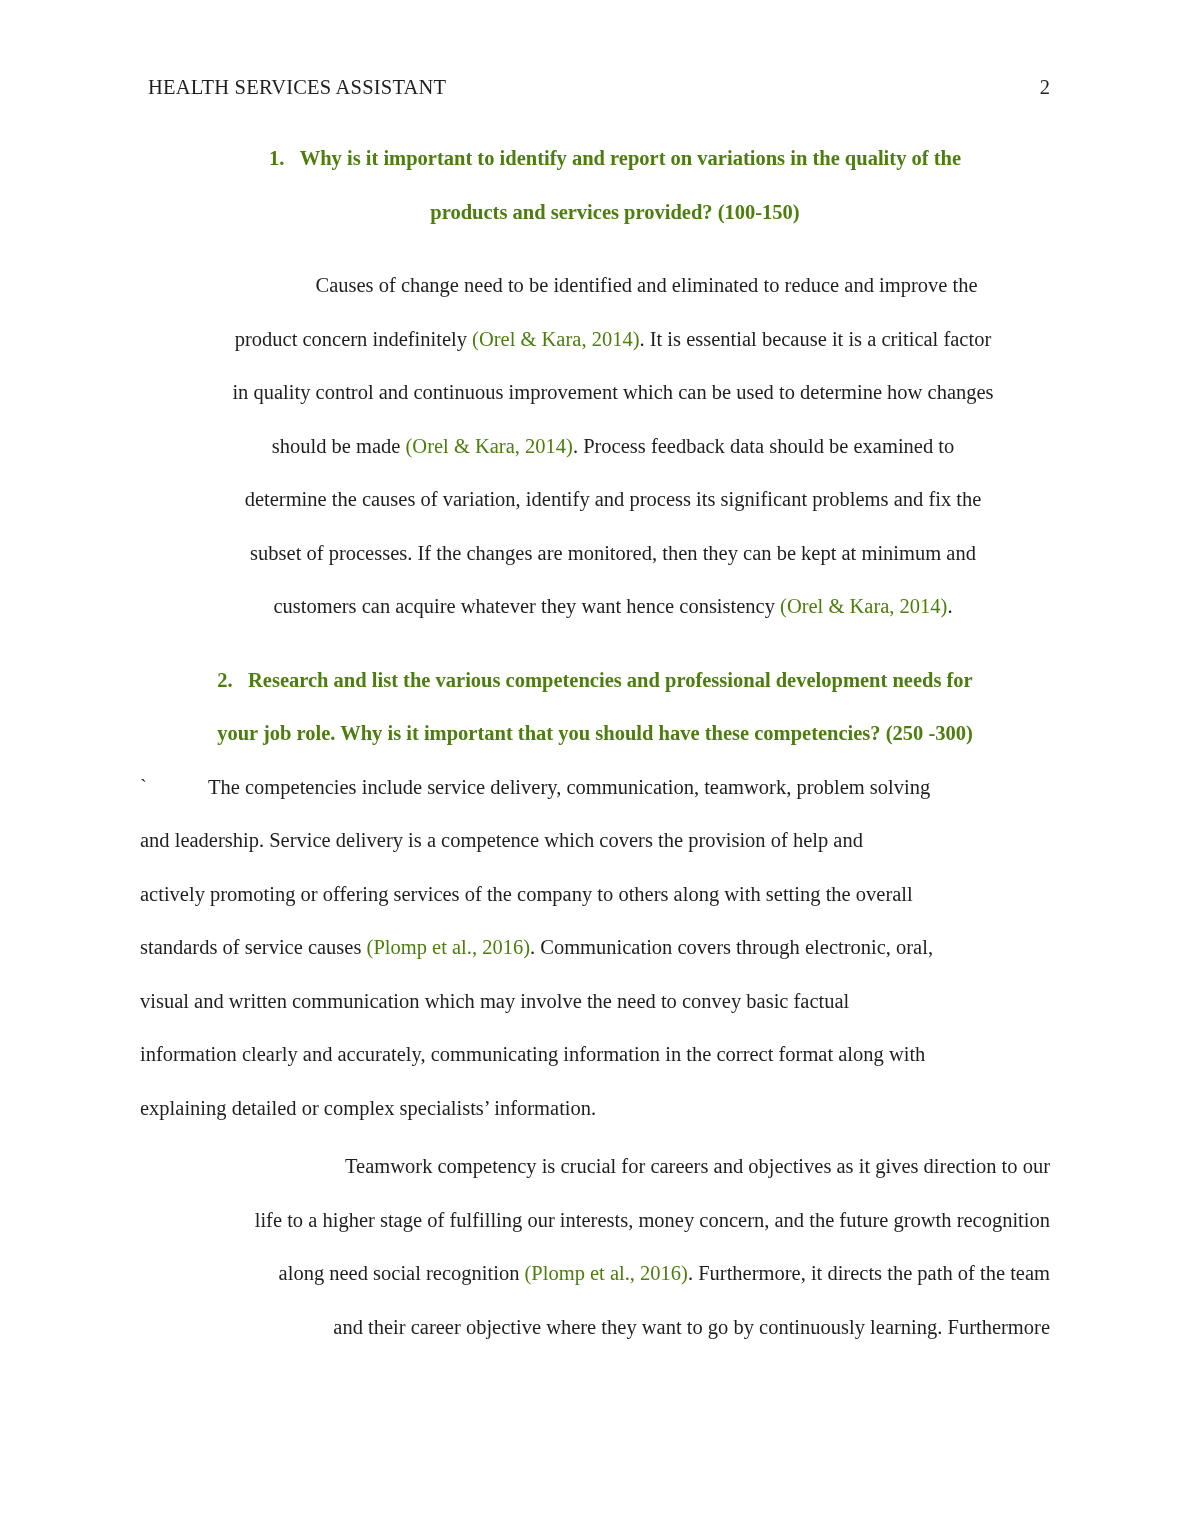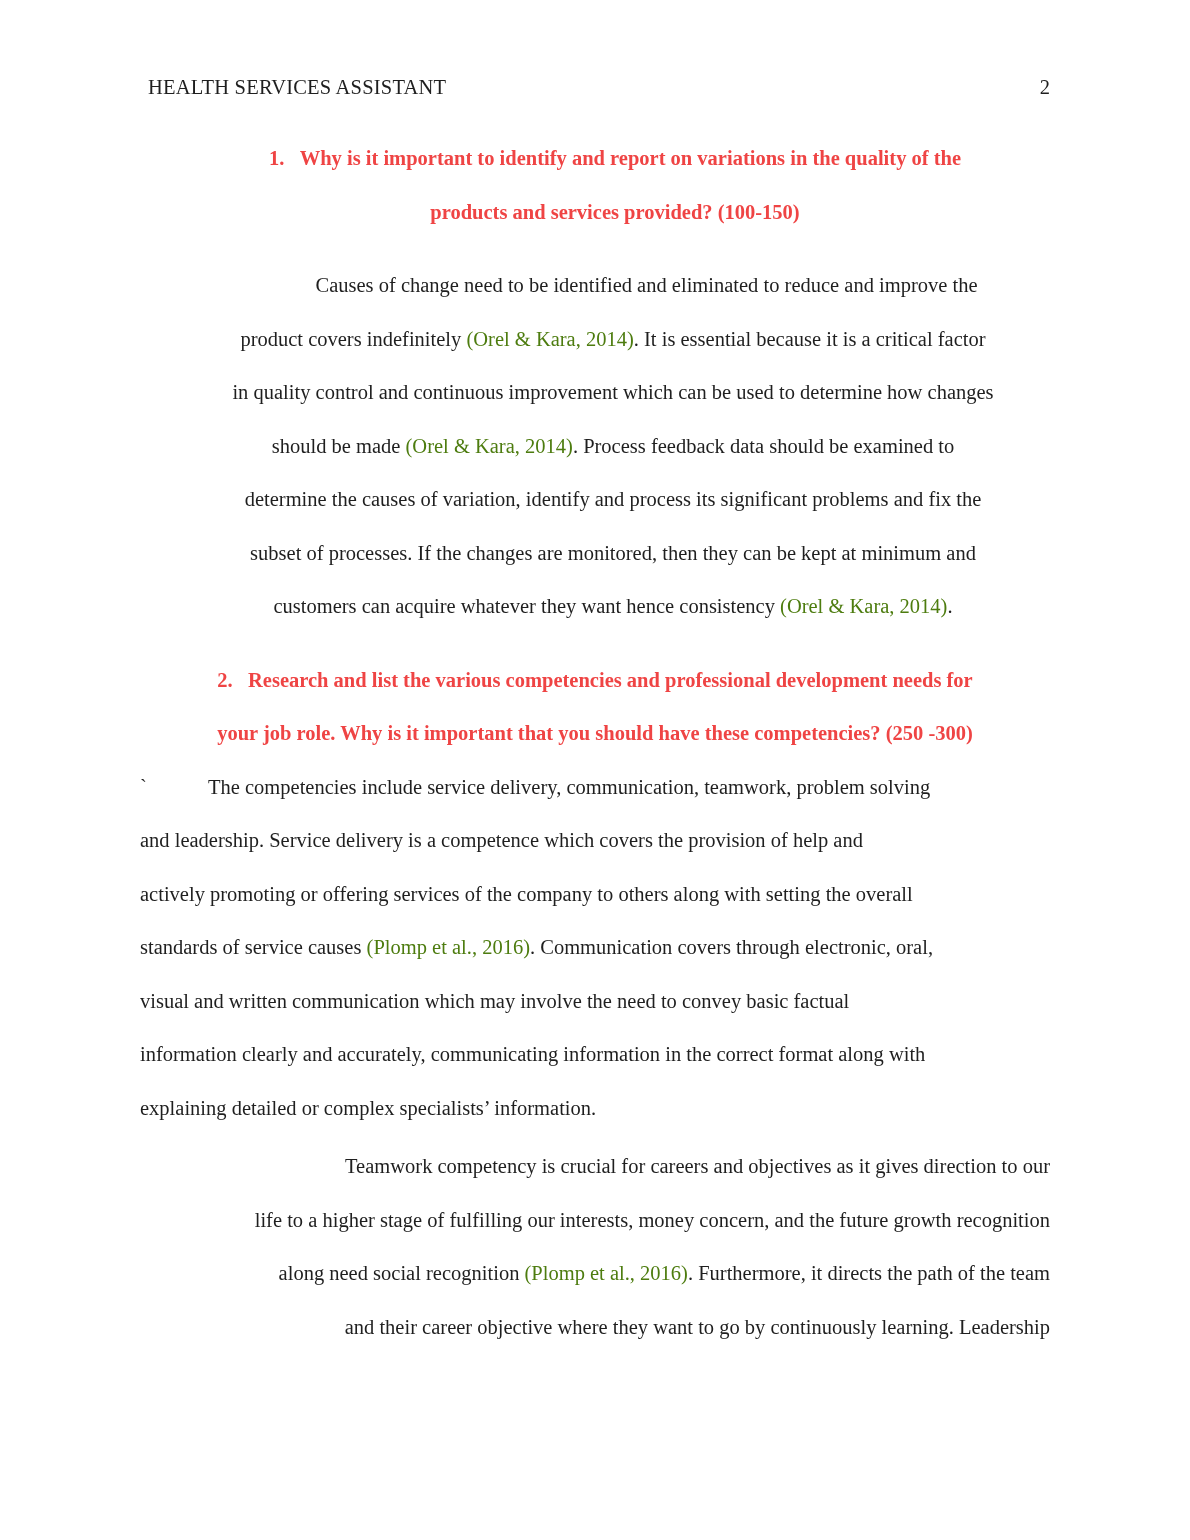--- a/index.html
+++ b/index.html
@@ -28,21 +28,21 @@
     gap: 28px;
   }
   .doc-header .title {
     letter-spacing: 0.2px;
   }
   .section { }
   .q-heading {
     font-weight: bold;
     text-align: center;
     line-height: 53.5px;
-    color: #ef4444;
+    color: #4d7c0f;
   }
   .q-heading.q1 { margin-top: 32px; padding-left: 40px; }
   .q-heading.q2 { margin-top: 20px; }
   .para {
     line-height: 53.5px;
   }
   .para.a1 { margin-top: 20px; margin-left: 36px; text-align: center; }
   .para.a2 { margin-top: 0; }
   .para.a3 { margin-top: 5px; text-align: right; }
   .line {
@@ -64,21 +64,21 @@
     <span class="title">HEALTH SERVICES ASSISTANT</span>
     <span class="page-number">2</span>
   </div>
   <div id="doc-body">
       <div class="section q-heading q1">
         <div class="line"><span>1.&nbsp;&nbsp;&nbsp;Why is it important to identify and report on variations in the quality of the</span></div>
         <div class="line"><span>products and services provided? (100-150)</span></div>
       </div>
       <div class="section para a1">
         <div class="line indent"><span>Causes of change need to be identified and eliminated to reduce and improve the</span></div>
-        <div class="line"><span>product covers indefinitely </span><span class="seg-cite">(Orel &amp; Kara, 2014)</span><span>. It is essential because it is a critical factor</span></div>
+        <div class="line"><span>product concern indefinitely </span><span class="seg-cite">(Orel &amp; Kara, 2014)</span><span>. It is essential because it is a critical factor</span></div>
         <div class="line"><span>in quality control and continuous improvement which can be used to determine how changes</span></div>
         <div class="line"><span>should be made </span><span class="seg-cite">(Orel &amp; Kara, 2014)</span><span>. Process feedback data should be examined to</span></div>
         <div class="line"><span>determine the causes of variation, identify and process its significant problems and fix the</span></div>
         <div class="line"><span>subset of processes. If the changes are monitored, then they can be kept at minimum and</span></div>
         <div class="line"><span>customers can acquire whatever they want hence consistency </span><span class="seg-cite">(Orel &amp; Kara, 2014)</span><span>.</span></div>
       </div>
       <div class="section q-heading q2">
         <div class="line"><span>2.&nbsp;&nbsp;&nbsp;Research and list the various competencies and professional development needs for</span></div>
         <div class="line"><span>your job role. Why is it important that you should have these competencies? (250 -300)</span></div>
       </div>
@@ -88,16 +88,16 @@
         <div class="line"><span>actively promoting or offering services of the company to others along with setting the overall</span></div>
         <div class="line"><span>standards of service causes </span><span class="seg-cite">(Plomp et al., 2016)</span><span>. Communication covers through electronic, oral,</span></div>
         <div class="line"><span>visual and written communication which may involve the need to convey basic factual</span></div>
         <div class="line"><span>information clearly and accurately, communicating information in the correct format along with</span></div>
         <div class="line"><span>explaining detailed or complex specialists’ information.</span></div>
       </div>
       <div class="section para a3">
         <div class="line indent"><span>Teamwork competency is crucial for careers and objectives as it gives direction to our</span></div>
         <div class="line"><span>life to a higher stage of fulfilling our interests, money concern, and the future growth recognition</span></div>
         <div class="line"><span>along need social recognition </span><span class="seg-cite">(Plomp et al., 2016)</span><span>. Furthermore, it directs the path of the team</span></div>
-        <div class="line"><span>and their career objective where they want to go by continuously learning. Leadership</span></div>
+        <div class="line"><span>and their career objective where they want to go by continuously learning. Furthermore</span></div>
       </div>
     </div>
 </div>
 
 </body></html>

